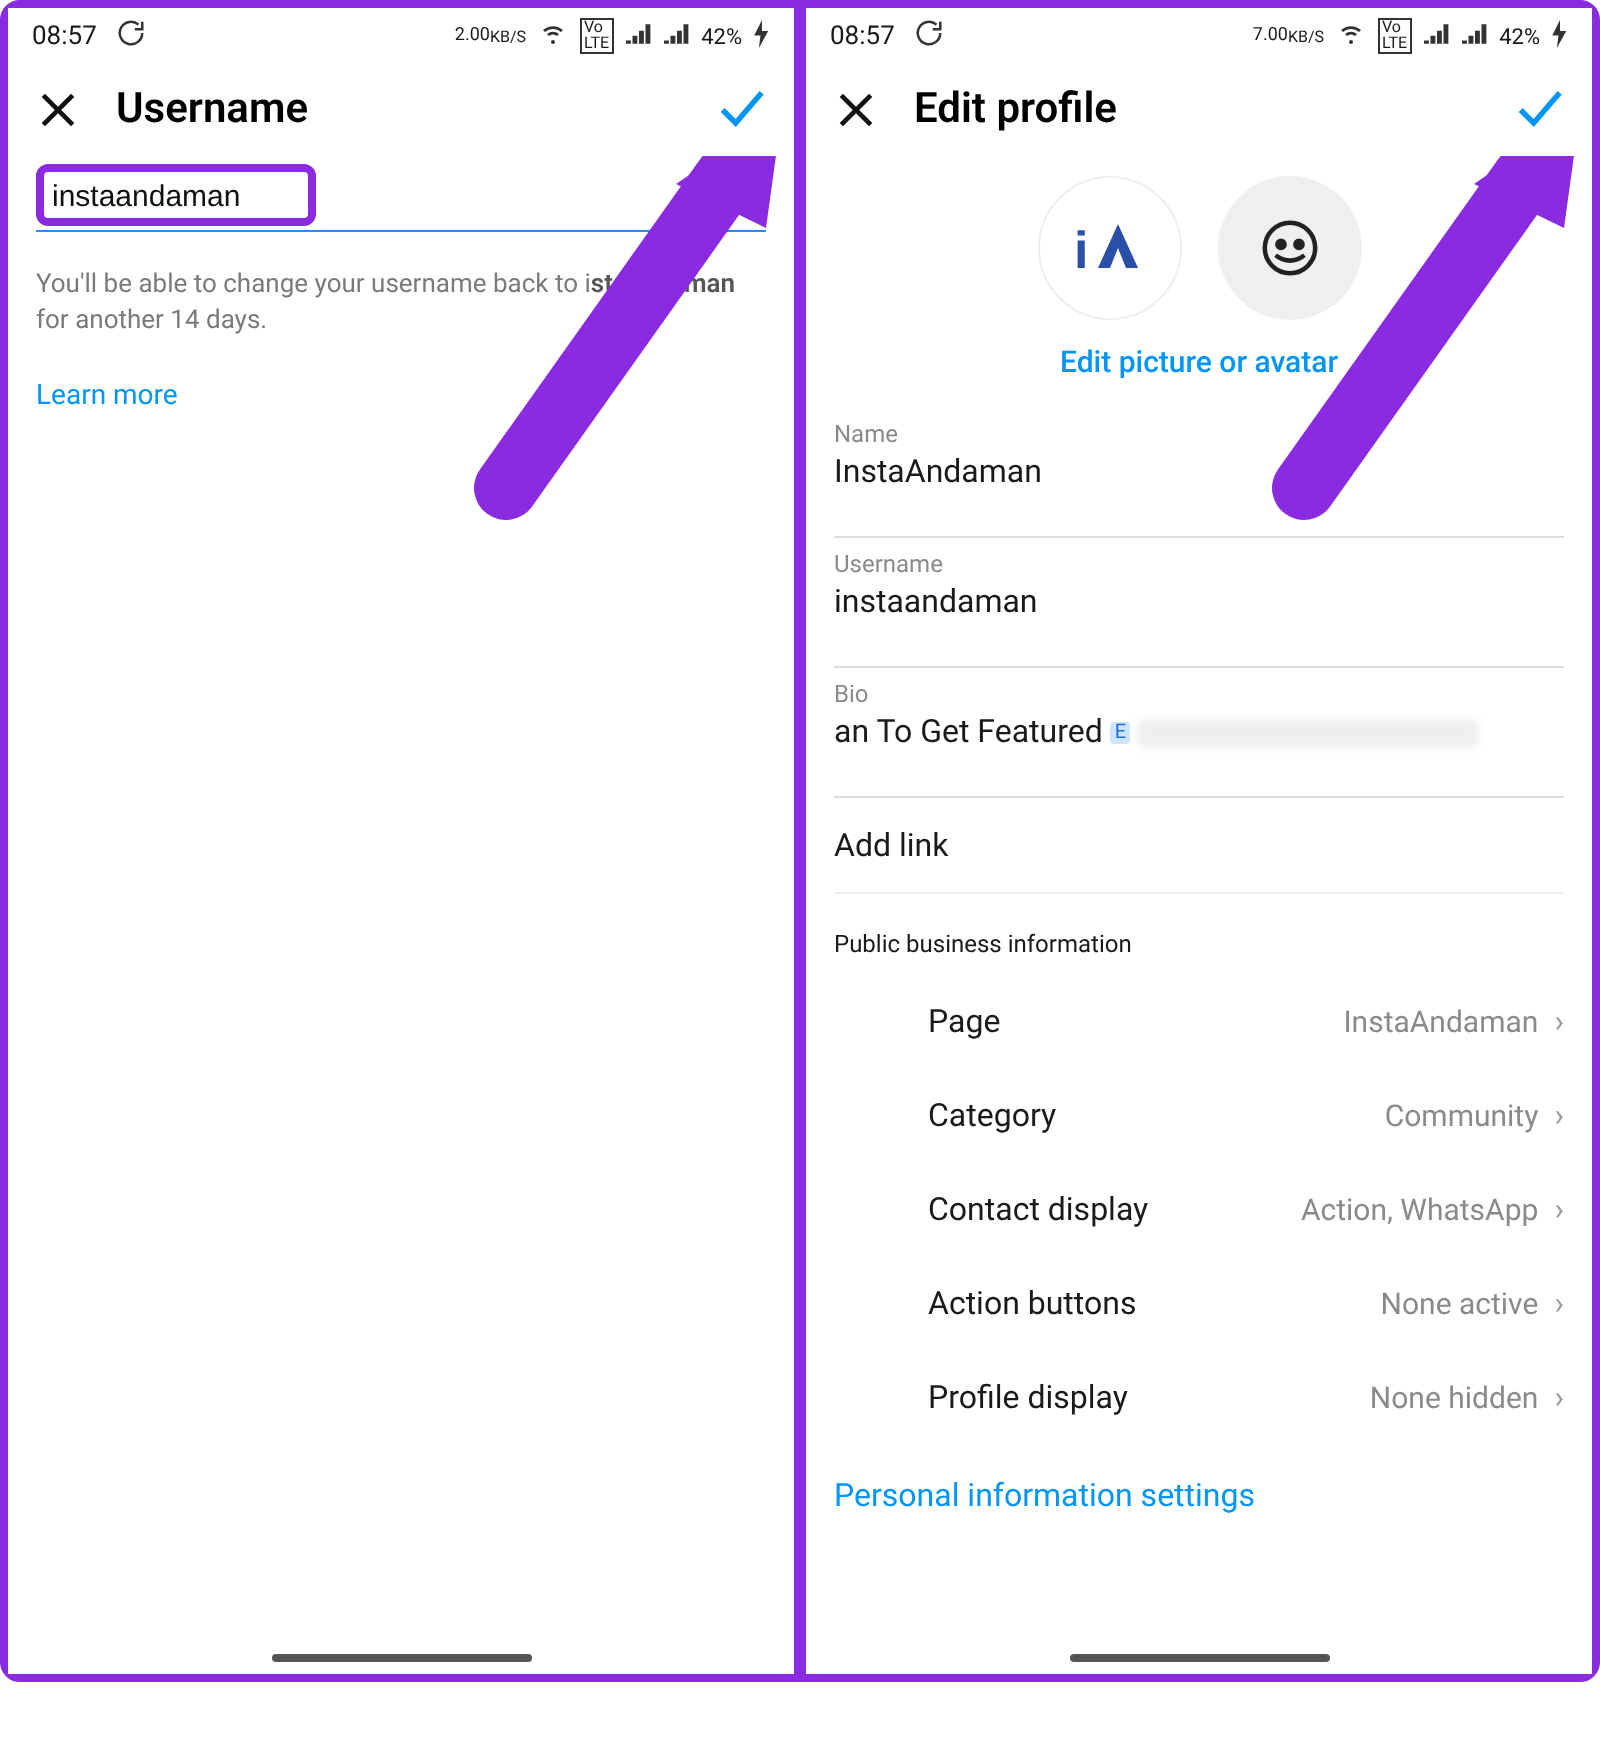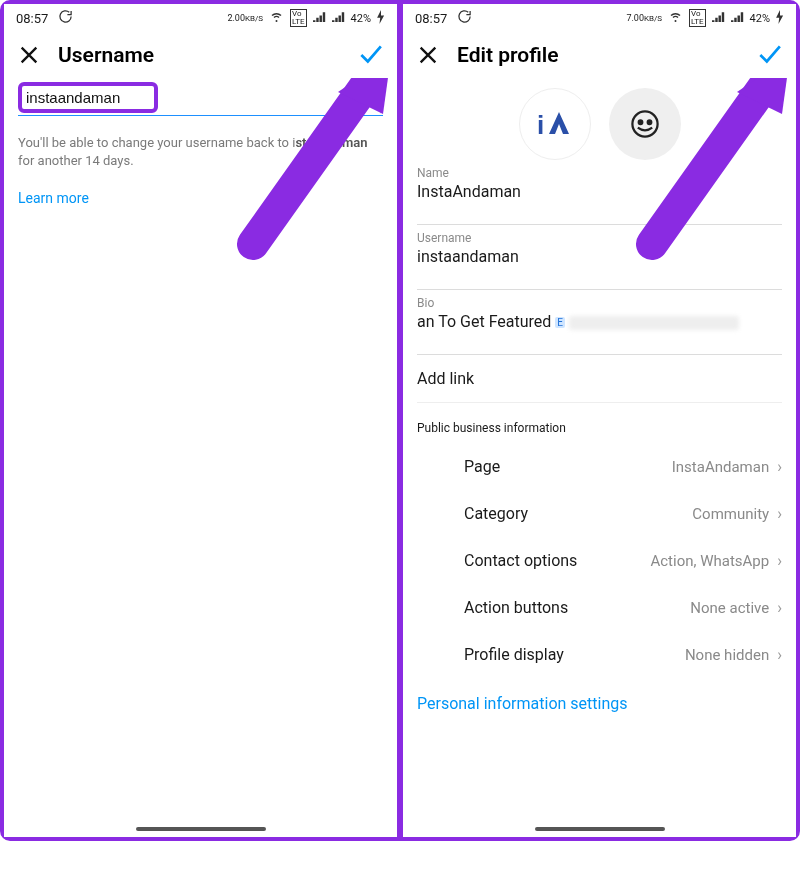--- a/index.html
+++ b/index.html
@@ -191,20 +191,21 @@
         </div>
         <div class="av av2">
           <svg width="36" height="36" viewBox="0 0 40 40" fill="none" stroke="#222" stroke-width="2.5">
               <circle cx="20" cy="20" r="14"></circle>
               <circle cx="15" cy="18" r="2" fill="#222"></circle>
               <circle cx="25" cy="18" r="2" fill="#222"></circle>
               <path d="M12 24 Q20 30 28 24"></path>
             </svg>
         </div>
       </div>
+      <div class="editpic">Edit picture or avatar</div>
 
       <div class="field">
         <div class="lbl">Name</div>
         <div class="val">InstaAndaman</div>
       </div>
       <div class="field">
         <div class="lbl">Username</div>
         <div class="val">instaandaman</div>
       </div>
       <div class="field">
@@ -219,21 +220,21 @@
         <span class="rlabel">Page</span>
         <span class="rval">InstaAndaman</span>
         <span class="chev">›</span>
       </div>
       <div class="row">
         <span class="rlabel">Category</span>
         <span class="rval">Community</span>
         <span class="chev">›</span>
       </div>
       <div class="row">
-        <span class="rlabel">Contact options</span>
+        <span class="rlabel">Contact display</span>
         <span class="rval">Action, WhatsApp</span>
         <span class="chev">›</span>
       </div>
       <div class="row">
         <span class="rlabel">Action buttons</span>
         <span class="rval">None active</span>
         <span class="chev">›</span>
       </div>
       <div class="row">
         <span class="rlabel">Profile display</span>

